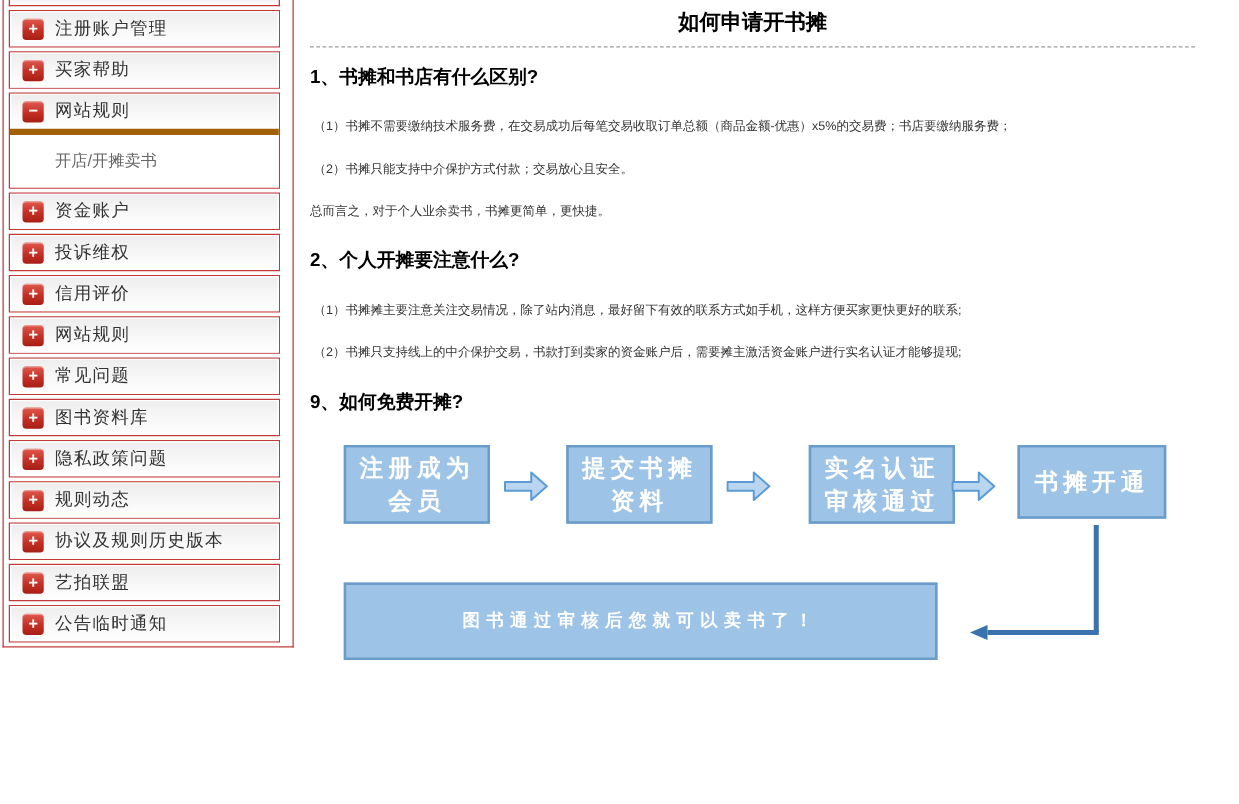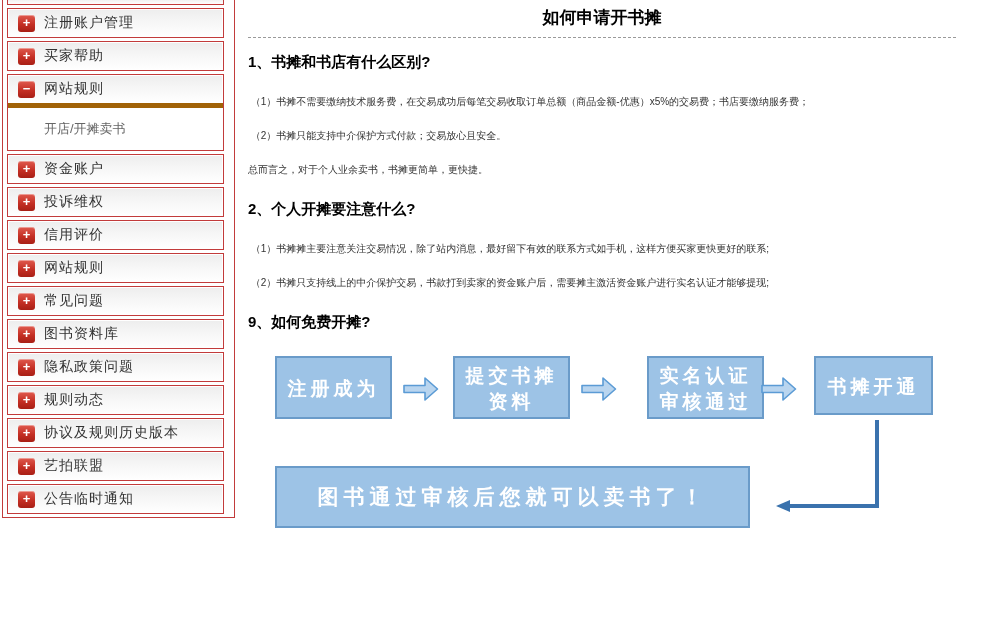--- a/index.html
+++ b/index.html
@@ -39,21 +39,21 @@
   .flow-box { position: absolute; background: #9dc3e6; border: 2px solid #6a9bc9;
     color: #fff; font-weight: bold; text-align: center;
     font-family: "DejaVu Sans", sans-serif;
     display: flex; flex-direction: column; justify-content: center; }
   .flow-box .fb-line { font-size: 19px; line-height: 26px; letter-spacing: 4px; }
   .fb-1 { left: 27px;  top: 0; width: 117px; height: 63px; }
   .fb-2 { left: 205px; top: 0; width: 117px; height: 63px; }
   .fb-3 { left: 385px; top: 0; width: 117px; height: 63px; margin-left: 14px; }
   .fb-4 { left: 566px; top: 0; width: 119px; height: 59px; }
   .fb-result { left: 27px; top: 110px; width: 475px; height: 62px; }
-  .fb-result .fb-line { font-size: 21px; letter-spacing: 5px; }
+  .fb-result .fb-line { font-size: 14px; letter-spacing: 5px; }
   .flow-arrow { position: absolute; top: 20px; width: 36px; height: 26px; }
   .fa-1 { left: 155px; } .fa-2 { left: 333px; } .fa-3 { left: 513px; }
   .conn-v { position: absolute; left: 627px; top: 64px; width: 4px; height: 86px;
     background: #3a72ad; }
   .conn-h { position: absolute; left: 542px; top: 148px; width: 89px; height: 4px;
     background: #3a72ad; }
   .conn-head { position: absolute; left: 528px; top: 144px; width: 0; height: 0;
     border-top: 6px solid transparent; border-bottom: 6px solid transparent;
     border-right: 14px solid #3a72ad; }
 </style>
@@ -178,20 +178,21 @@
 
     <h2 class="section-heading">2、个人开摊要注意什么?</h2>
     <p class="para">&nbsp;（1）书摊摊主要注意关注交易情况，除了站内消息，最好留下有效的联系方式如手机，这样方便买家更快更好的联系;</p>
     <p class="para">&nbsp;（2）书摊只支持线上的中介保护交易，书款打到卖家的资金账户后，需要摊主激活资金账户进行实名认证才能够提现;</p>
 
     <h2 class="section-heading">9、如何免费开摊?</h2>
 
     <div class="flow">
       <div class="flow-box fb-1">
         <div class="fb-line">注册成为</div>
+        <div class="fb-line">会员</div>
       </div>
 
       <svg class="flow-arrow fa-1" viewBox="0 0 36 26">
         <path d="M1 9.5 L22 9.5 L22 2 L34.5 13 L22 24 L22 16.5 L1 16.5 Z" fill="#b9d5ef" stroke="#5b9bd5" stroke-width="1.6" stroke-linejoin="round"></path>
       </svg>
 
       <div class="flow-box fb-2">
         <div class="fb-line">提交书摊</div>
         <div class="fb-line">资料</div>
       </div>

